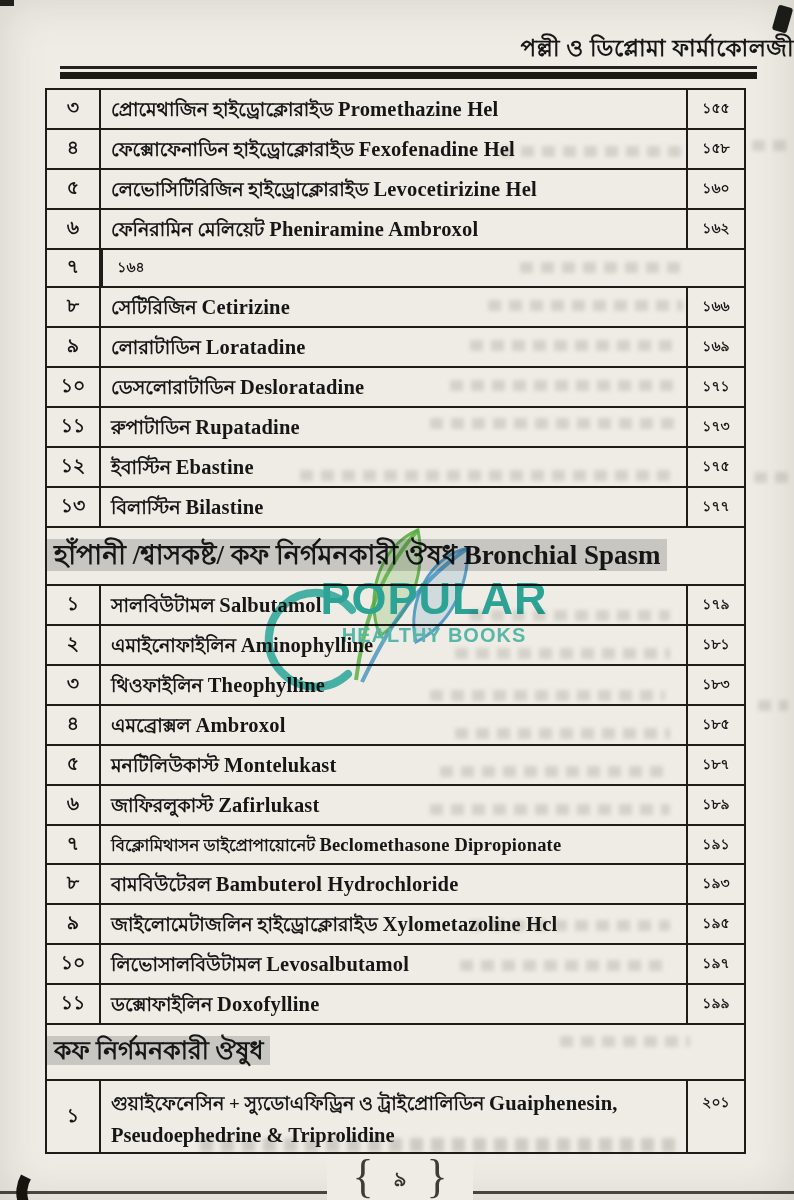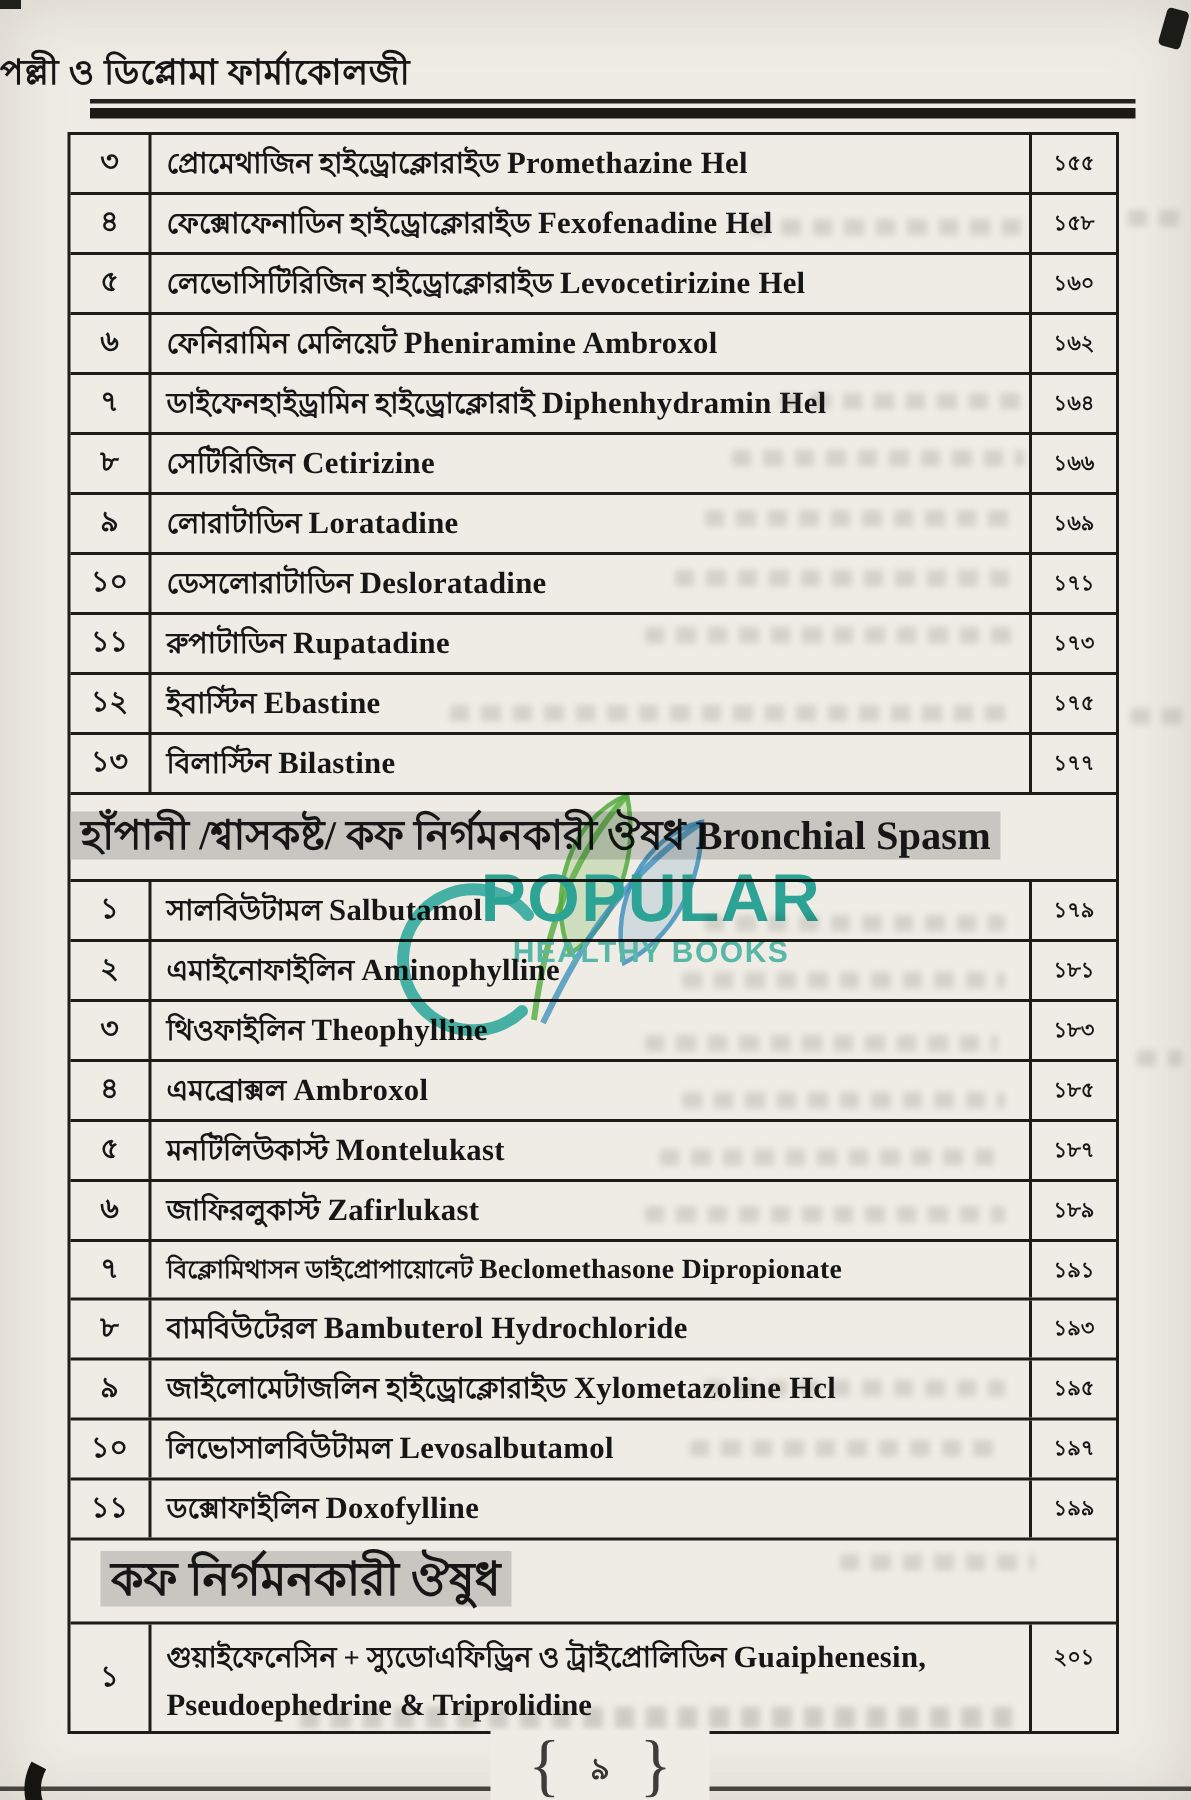--- a/index.html
+++ b/index.html
@@ -4,21 +4,21 @@
 <style>
   html,body{margin:0;padding:0;background:#d8d5cd;}
   .page{
     position:relative;width:794px;height:1200px;margin:0 auto;
     background:#efece5;overflow:hidden;
     font-family:"Liberation Serif","DejaVu Serif",serif;color:#161616;
     box-shadow:inset 0 0 46px rgba(95,88,70,.18);
   }
   
   .page-header{
-    position:absolute;left:0;top:30px;width:100%;text-align:left;
+    position:absolute;left:0;top:30px;width:100%;text-align:right;
     font-weight:bold;font-size:23px;letter-spacing:.5px;
   }
   .double-rule{position:absolute;left:60px;top:66px;width:697px;}
   .rule-thin{height:3px;background:#23221f;}
   .rule-gap{height:3px;}
   .rule-thick{height:7px;background:#1b1a17;}
   
   .toc-table{
     position:absolute;left:45px;top:88px;width:701px;
     border:2px solid #1d1c19;box-sizing:border-box;z-index:2;
@@ -43,21 +43,21 @@
   #sec2-rows .trow:nth-child(7) .en{font-size:18.5px;}
   #sec3-rows .trow{min-height:71px;}
   #sec3-rows .cell-page{align-items:flex-start;padding-top:10px;}
   
   .sec-heading{
     border-top:2px solid #1d1c19;text-align:left;font-weight:bold;
     padding:6px 0 8px 0;position:relative;z-index:2;
   }
   .sec-heading .line{display:block;line-height:42px;font-size:27px;}
   .hl{background:#c7c6c1;padding:1px 7px;}
-  .sec-heading2 .line{line-height:40px;font-size:31px;padding-left:20px;}
+  .sec-heading2 .line{line-height:40px;font-size:25px;}
   
   .watermark{
     position:absolute;left:230px;top:484px;width:350px;height:212px;
     z-index:5;mix-blend-mode:multiply;pointer-events:none;
   }
   .wm-svg{position:absolute;left:0;top:0;}
   .wm-title{
     position:absolute;left:86px;top:92px;width:236px;text-align:center;
     font-family:"Liberation Sans","DejaVu Sans",sans-serif;font-weight:bold;
     font-size:45px;line-height:46px;letter-spacing:1px;color:#2fb0a6;
@@ -163,23 +163,20 @@
         </div>
         <div class="trow">
           <div class="cell cell-no">৬</div>
           <div class="cell cell-title">
             <div class="t-line"><span class="bn">ফেনিরামিন মেলিয়েট </span><span class="en">Pheniramine Ambroxol</span></div>
           </div>
           <div class="cell cell-page">১৬২</div>
         </div>
         <div class="trow">
           <div class="cell cell-no">৭</div>
-          <div class="cell cell-title">
-            <div class="t-line"><span class="bn">ডাইফেনহাইড্রামিন হাইড্রোক্লোরাই </span><span class="en">Diphenhydramin Hel</span></div>
-          </div>
           <div class="cell cell-page">১৬৪</div>
         </div>
         <div class="trow">
           <div class="cell cell-no">৮</div>
           <div class="cell cell-title">
             <div class="t-line"><span class="bn">সেটিরিজিন </span><span class="en">Cetirizine</span></div>
           </div>
           <div class="cell cell-page">১৬৬</div>
         </div>
         <div class="trow">

